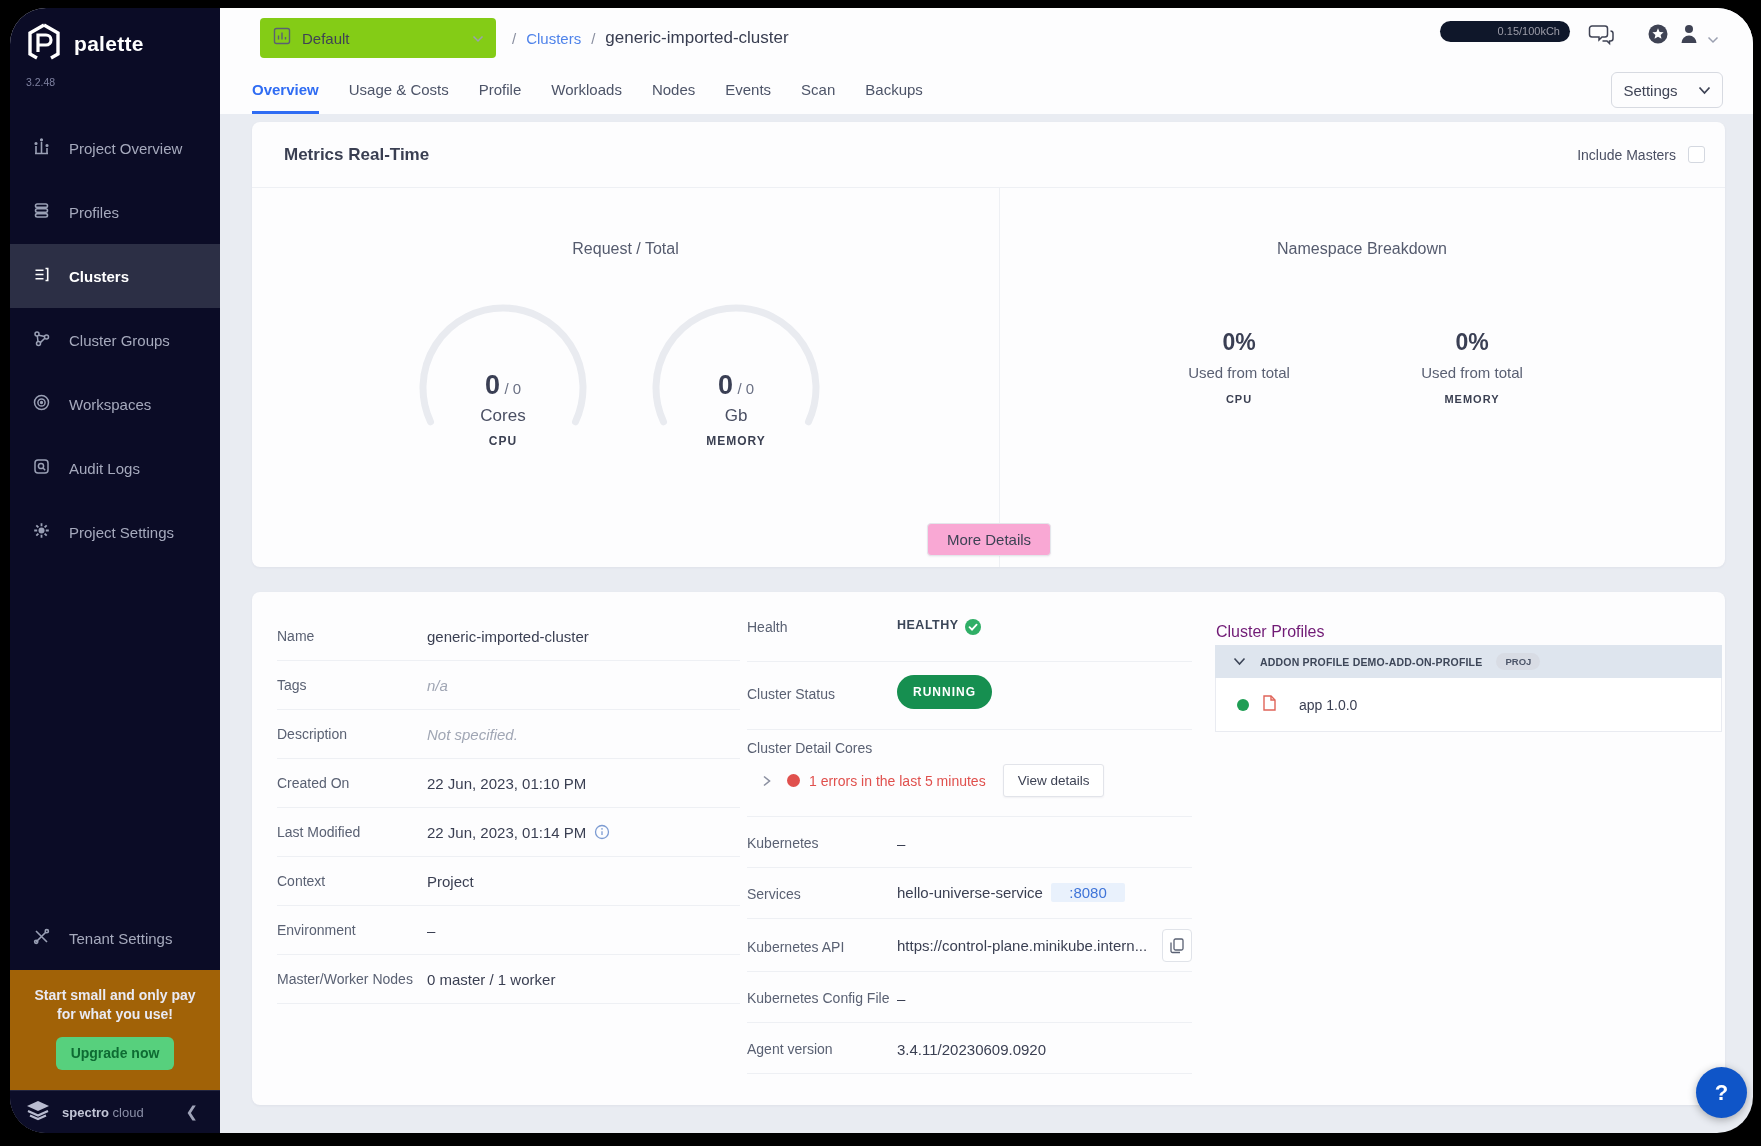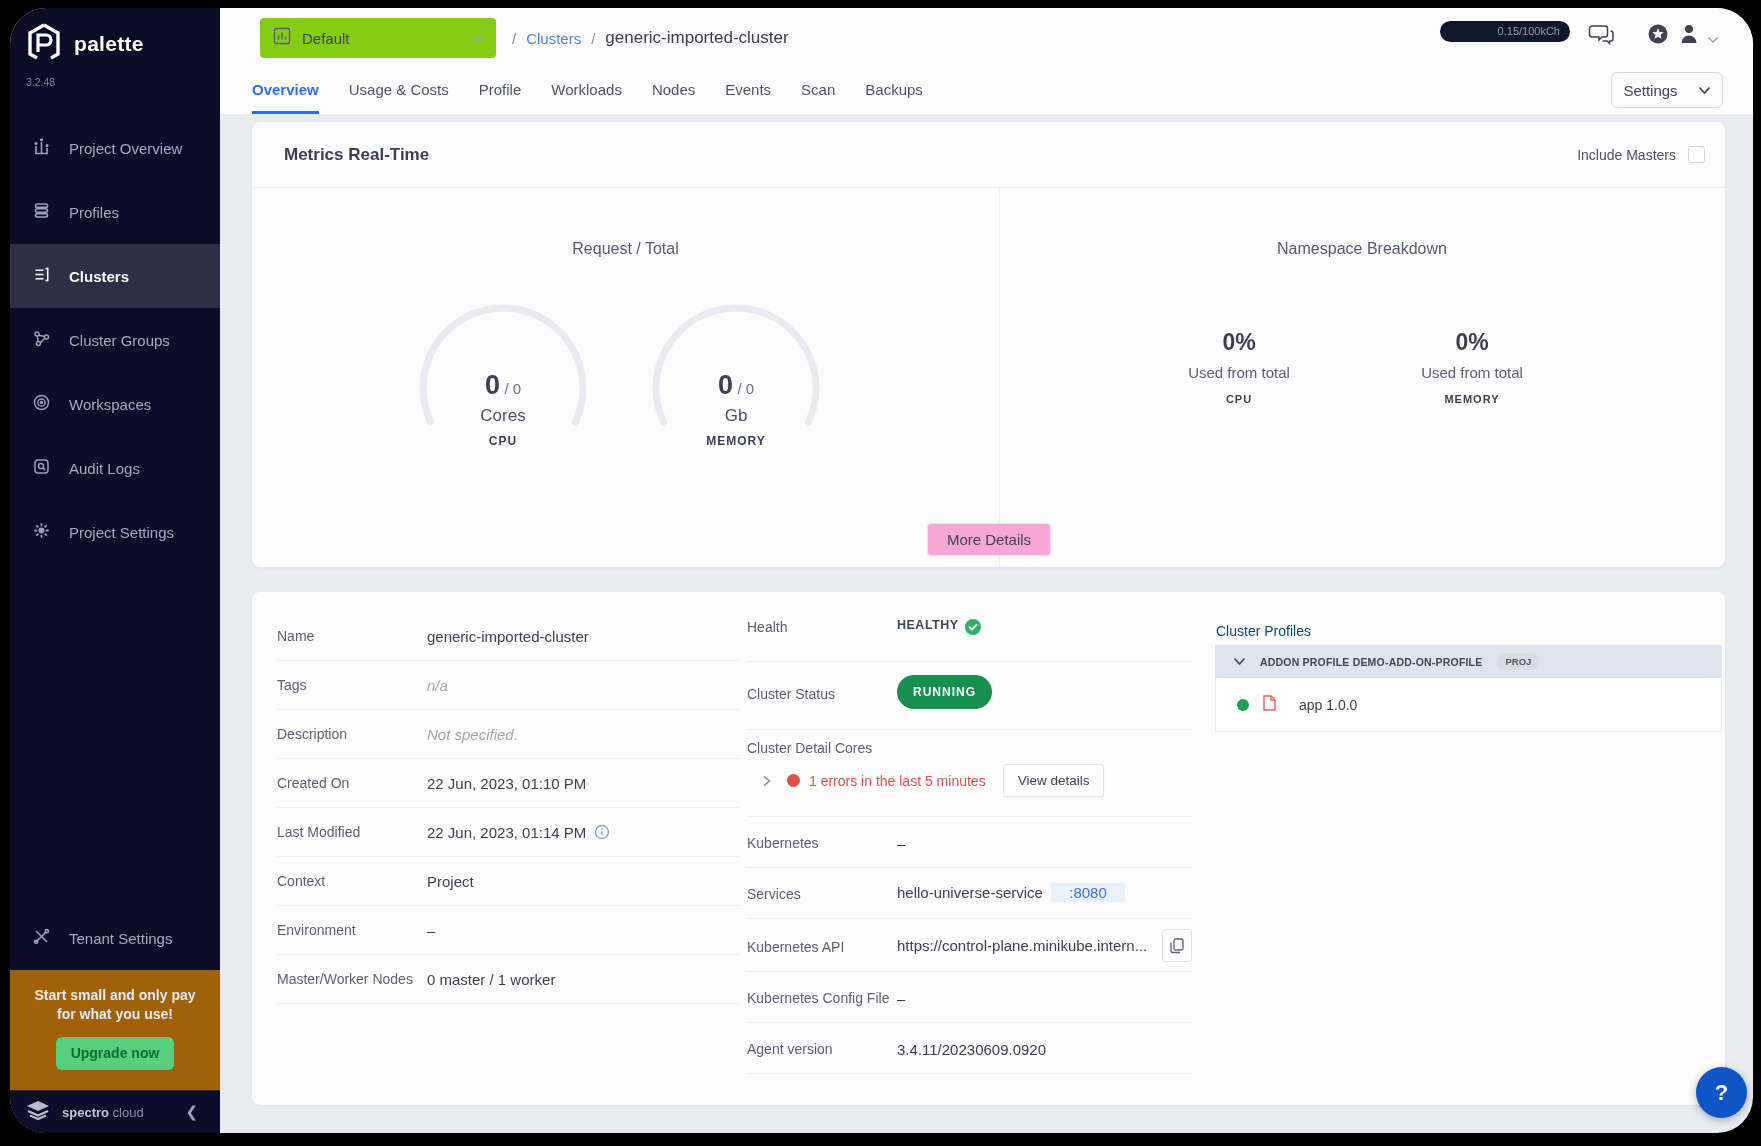--- a/index.html
+++ b/index.html
@@ -94,21 +94,21 @@
     letter-spacing:1px; border-radius:17px; padding:10px 16px; }
   .healthy { display:flex; align-items:flex-start; gap:5px; font-size:12.5px; font-weight:bold;
     color:#3b4658; letter-spacing:.5px; }
   .err-row { position:absolute; left:510px; top:172px; display:flex; align-items:center; gap:9px; }
   .err-text { color:#e0504d; font-size:14px; }
   .view-btn { margin-left:8px; background:#fff; border:1px solid #e2e4ea; border-radius:3px;
     color:#3d4254; font-size:13.5px; padding:8px 14px; cursor:pointer; box-shadow:0 1px 2px rgba(30,40,70,.06); }
   .port { color:#3f74d8; background:#e9f1fc; padding:1px 18px; border-radius:2px; }
   .copy-btn { position:absolute; left:915px; top:-16px; width:30px; height:33px; border:1px solid #e0e3e9;
     border-radius:4px; background:#fff; display:flex; align-items:center; justify-content:center; cursor:pointer; }
-  .cp-title { position:absolute; left:964px; top:31px; font-size:14px; color:#0c4a6e; }
+  .cp-title { position:absolute; left:964px; top:31px; font-size:16px; color:#701a75; }
   .profile-box { position:absolute; left:963px; top:53px; width:507px; }
   .pb-header { height:33px; background:#dee5ee; display:flex; align-items:center; gap:14px;
     padding-left:18px; cursor:pointer; }
   .pb-name { font-size:10.5px; font-weight:bold; color:#3d4658; letter-spacing:.2px; }
   .pb-badge { background:#d8dce4; border-radius:9px; font-size:9.5px; font-weight:bold; color:#4c5568;
     padding:3px 9px; }
   .pb-item { height:54px; background:#fff; border:1px solid #e9ebf1; border-top:none; display:flex;
     align-items:center; gap:0; }
   .pb-dot { width:12px; height:12px; border-radius:50%; background:#1f9e54; margin-left:21px; }
   .pb-itemname { font-size:14px; color:#3a3f52; margin-left:22px; }

